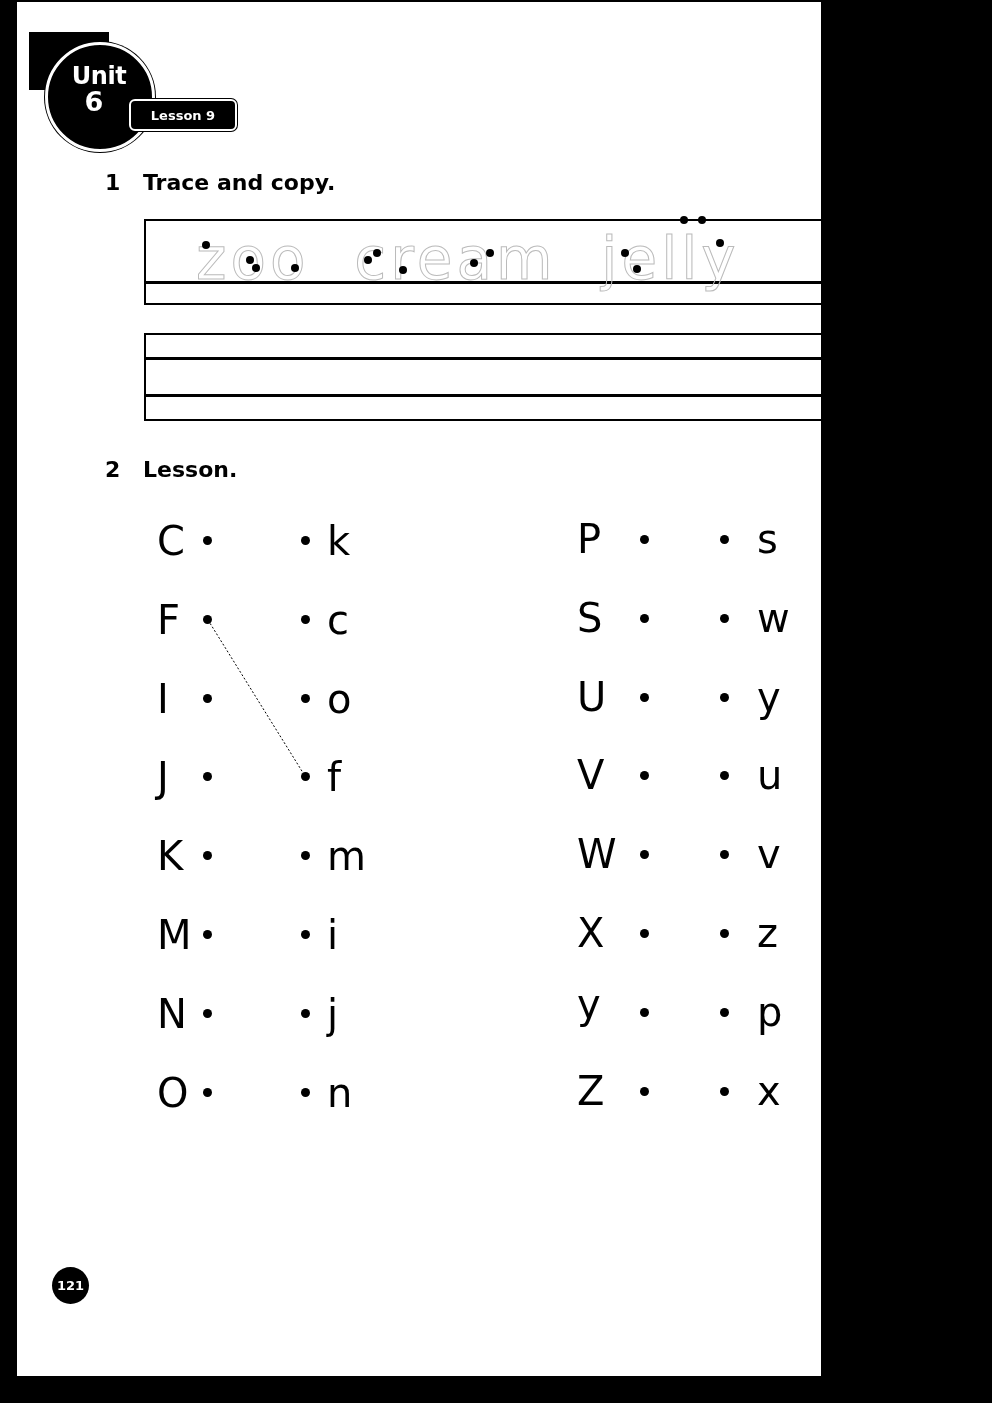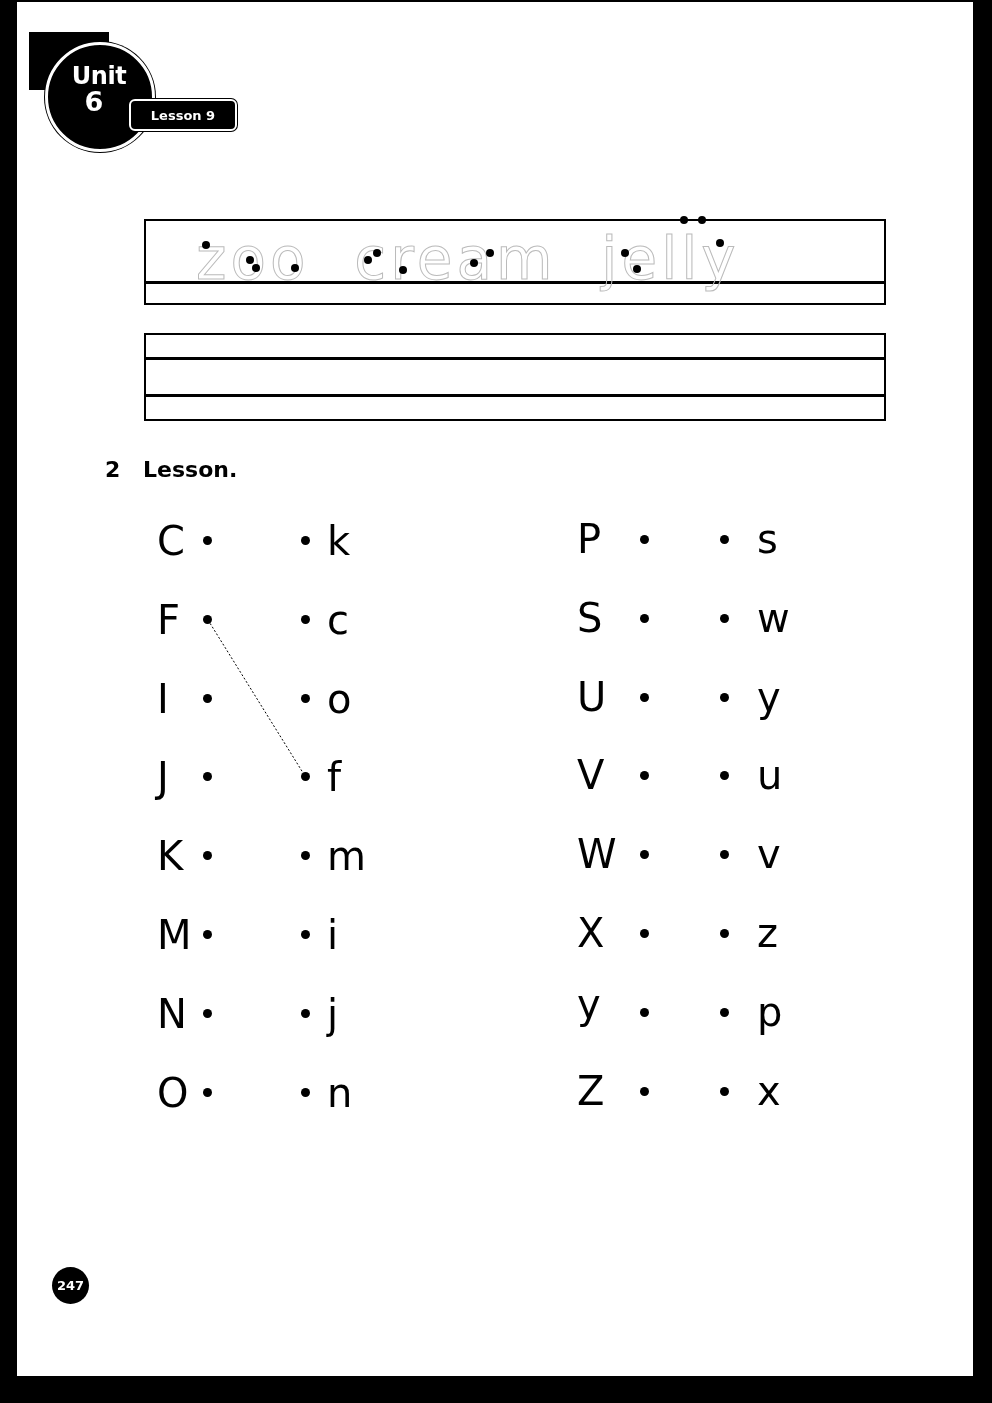--- a/index.html
+++ b/index.html
@@ -2,21 +2,21 @@
 <html><head>
 <meta charset="utf-8">
 <style>
   html, body { margin: 0; padding: 0; }
   body {
     width: 992px; height: 1403px; position: relative; overflow: hidden;
     background: #000;
     font-family: "DejaVu Sans", sans-serif;
   }
   .page {
-    position: absolute; left: 17px; top: 2px; width: 956px; height: 1374px;
+    position: absolute; left: 17px; top: 2px; width: 804px; height: 1374px;
     background: #fff;
   }
   
   .unit-tab {
     position: absolute; left: 12px; top: 30px; width: 80px; height: 58px; background: #000;
   }
   .unit-circle {
     position: absolute; left: 28px; top: 40px; width: 104px; height: 104px;
     border-radius: 50%; background: #000; border: 3px solid #fff;
     box-shadow: 0 0 0 1px #000;
@@ -78,20 +78,23 @@
 <body>
 
 <div class="page">
 
   <div class="unit-tab"></div>
   <div class="unit-circle"></div>
   <div class="unit-word">Unit</div>
   <div class="unit-num">6</div>
   <div class="lesson-tag">Lesson 9</div>
 
+  <div class="heading" style="left:88px; top:168px;">
+    <span class="num">1</span><span>Trace and copy.</span>
+  </div>
 
   <div class="writing-box" style="top:217px; height:86px;">
     <div class="rule" style="top:60px;"></div>
     <div class="trace-text">zoo  cream  jelly</div>
     <div class="trace-dot" style="left:56px; top:20px;"></div>
     <div class="trace-dot" style="left:100px; top:35px;"></div>
     <div class="trace-dot" style="left:106px; top:43px;"></div>
     <div class="trace-dot" style="left:145px; top:43px;"></div>
     <div class="trace-dot" style="left:218px; top:35px;"></div>
     <div class="trace-dot" style="left:227px; top:28px;"></div>
@@ -183,14 +186,14 @@
 
   <div class="match-lower" style="left:740px; top:517px;">s</div>
   <div class="match-lower" style="left:740px; top:596px;">w</div>
   <div class="match-lower" style="left:740px; top:675px;">y</div>
   <div class="match-lower" style="left:740px; top:753px;">u</div>
   <div class="match-lower" style="left:740px; top:832px;">v</div>
   <div class="match-lower" style="left:740px; top:911px;">z</div>
   <div class="match-lower" style="left:740px; top:990px;">p</div>
   <div class="match-lower" style="left:740px; top:1069px;">x</div>
 
-  <div class="page-num">247</div>
+  <div class="page-num">121</div>
 </div>
 
 </body></html>

